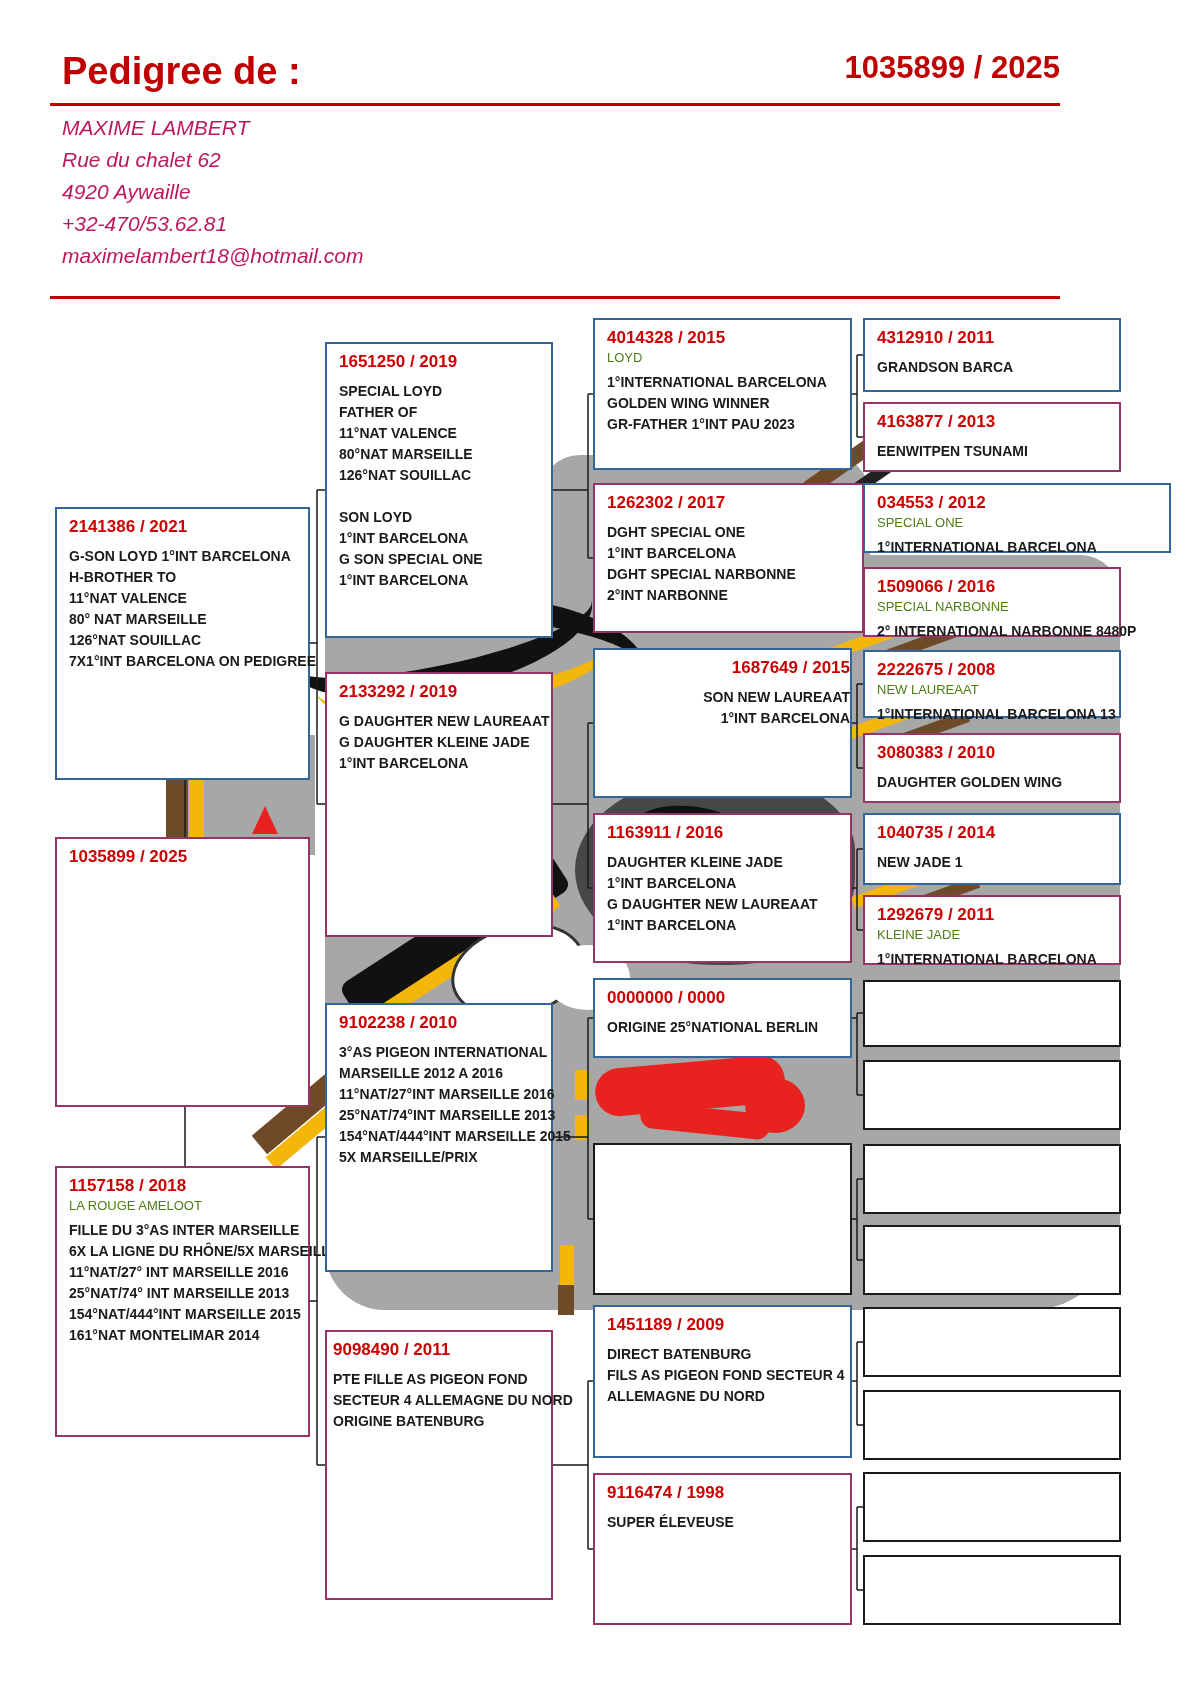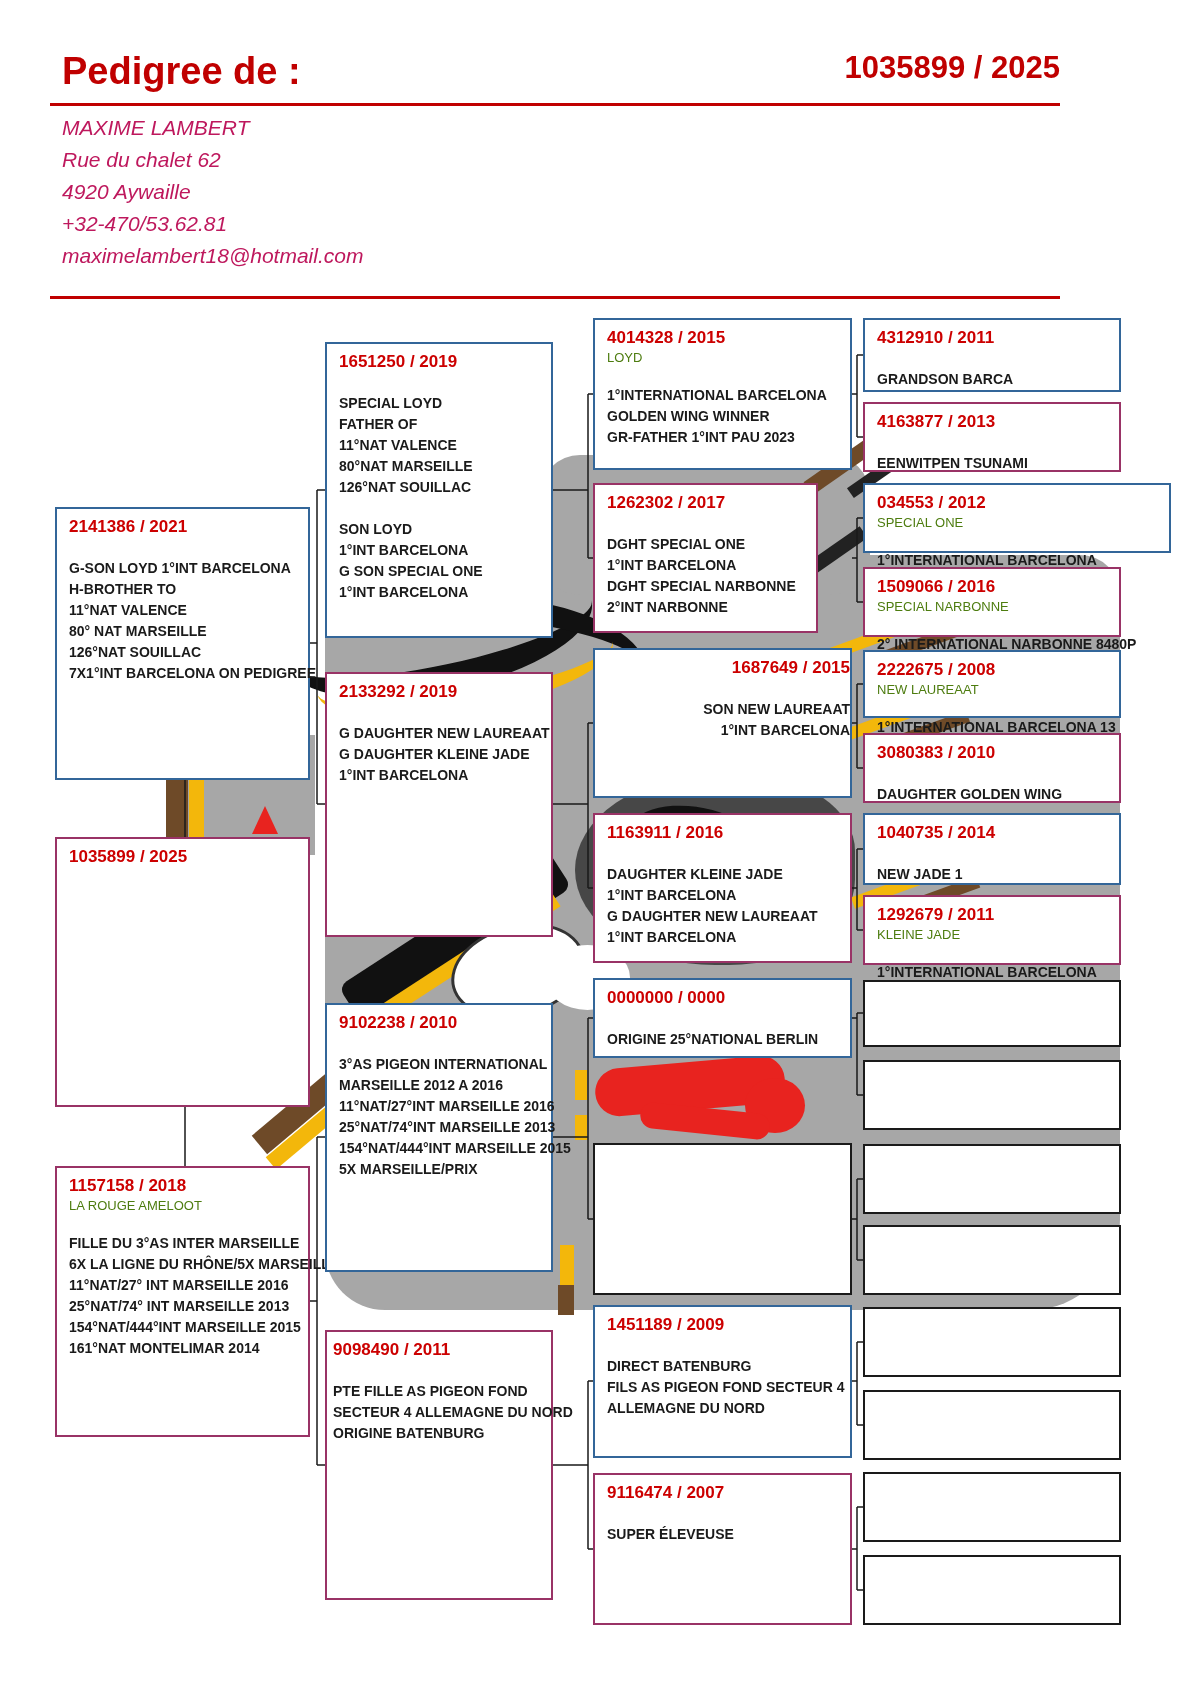--- a/index.html
+++ b/index.html
@@ -66,34 +66,34 @@
   .m-g7b{left:558px;top:1285px;width:16px;height:30px;background:#6e4a28;}
   
   #connectors{position:absolute;left:0;top:0;pointer-events:none;}
   
   .box{position:absolute;background:#ffffff;border:2px solid #336699;box-sizing:border-box;
        padding:8px 0 0 12px;}
   .box.c-mag{border-color:#993366;}
   .box.c-dark{border-color:#1a1a1a;}
   .num{font-size:17px;font-weight:bold;color:#cc0000;line-height:20px;white-space:nowrap;}
   .bname{font-size:13px;color:#4d7c0f;line-height:20px;white-space:nowrap;}
-  .lines{margin-top:21px;}
-  .box.named .lines{margin-top:17px;}
+  .lines{margin-top:9px;}
+  .box.named .lines{margin-top:4px;}
   .line{font-size:14px;font-weight:bold;color:#1a1a1a;line-height:21px;min-height:21px;
         white-space:nowrap;}
   
   #b2141386{left:55px;top:507px;width:255px;height:273px;}
   #b1035899{left:55px;top:837px;width:255px;height:270px;}
   #b1157158{left:55px;top:1166px;width:255px;height:271px;}
   #b1651250{left:325px;top:342px;width:228px;height:296px;}
   #b2133292{left:325px;top:672px;width:228px;height:265px;}
   #b9102238{left:325px;top:1003px;width:228px;height:269px;}
   #b9098490{left:325px;top:1330px;width:228px;height:270px;padding-left:6px;}
   #b4014328{left:593px;top:318px;width:259px;height:152px;}
-  #b1262302{left:593px;top:483px;width:225px;height:150px;}
+  #b1262302{left:593px;top:483px;width:271px;height:150px;}
   #b1687649{left:593px;top:648px;width:259px;height:150px;text-align:right;}
   #b1163911{left:593px;top:813px;width:259px;height:150px;}
   #b0000000{left:593px;top:978px;width:259px;height:80px;}
   #bempty3 {left:593px;top:1143px;width:259px;height:152px;}
   #b1137671{left:593px;top:1305px;width:259px;height:153px;}
   #b9116474{left:593px;top:1473px;width:259px;height:152px;}
   #b4312910{left:863px;top:318px;width:258px;height:74px;}
   #b4163877{left:863px;top:402px;width:258px;height:70px;}
   #b034553 {left:863px;top:483px;width:308px;height:70px;}
   #b1509066{left:863px;top:567px;width:258px;height:70px;}
@@ -295,21 +295,21 @@
   <div class="box c-dark" id="bempty3"></div>
   <div class="box" id="b1137671">
     <div class="num">1451189 / 2009</div>
     <div class="lines">
         <div class="line">DIRECT BATENBURG</div>
         <div class="line">FILS AS PIGEON FOND SECTEUR 4</div>
         <div class="line">ALLEMAGNE DU NORD</div>
       </div>
   </div>
   <div class="box c-mag" id="b9116474">
-    <div class="num">9116474 / 2007</div>
+    <div class="num">9116474 / 1998</div>
     <div class="lines">
         <div class="line">SUPER ÉLEVEUSE</div>
       </div>
   </div>
 
   <div class="box" id="b4312910">
     <div class="num">4312910 / 2011</div>
     <div class="lines">
         <div class="line">GRANDSON BARCA</div>
       </div>

